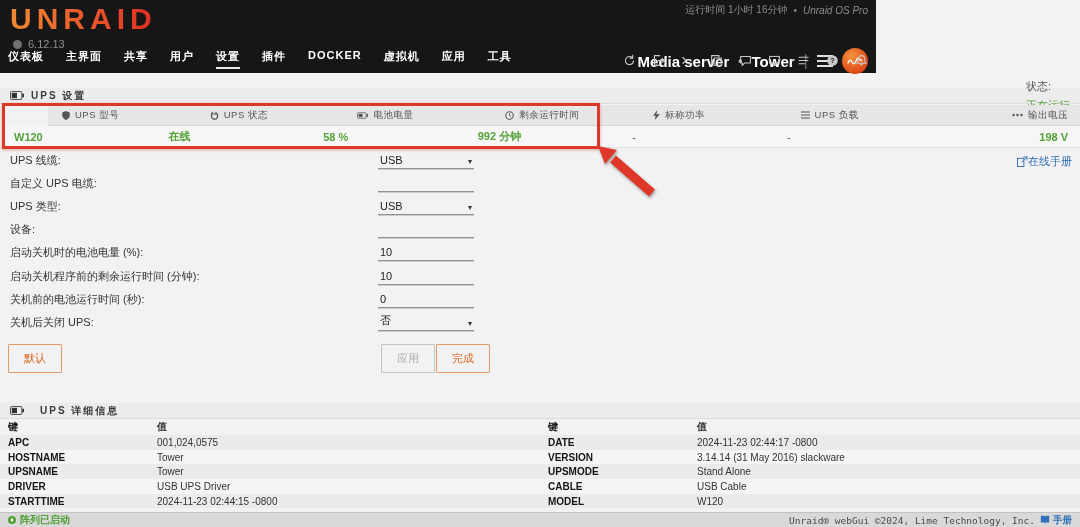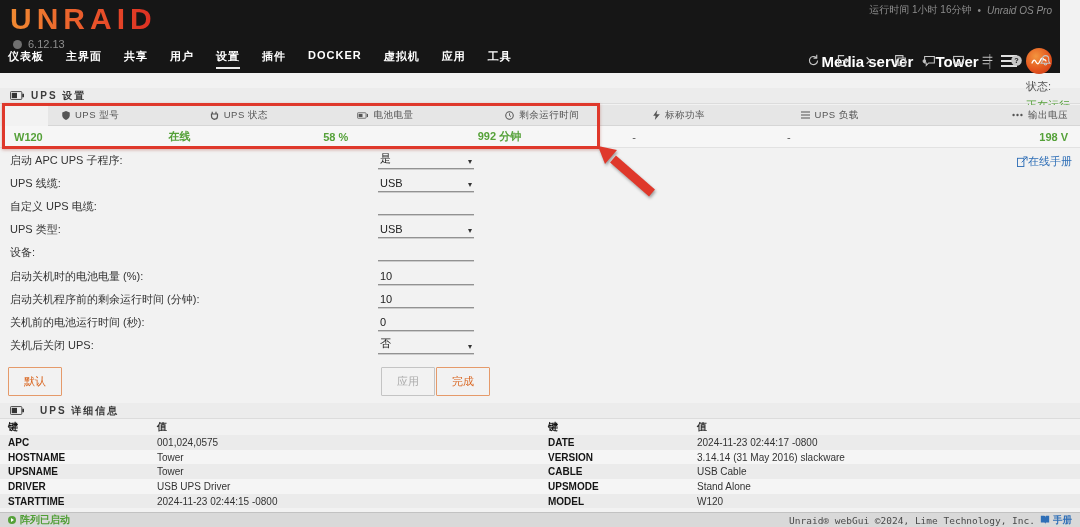--- a/index.html
+++ b/index.html
@@ -4,21 +4,21 @@
 <style>
   * { box-sizing: border-box; margin: 0; padding: 0; }
   html,body { width:1080px; height:527px; }
   body {
     position: relative;
     background:#f2f2f2;
     font-family:"Liberation Sans", sans-serif;
     overflow:hidden;
   }
   
-  .app-header { position:absolute; top:0; left:0; width:1060px; height:73px; background:#161616; }
+  .app-header { position:absolute; top:0; left:0; width:876px; height:73px; background:#161616; }
   .logo {
     position:absolute; left:10px; top:2px;
     font-size:30px; font-weight:bold; letter-spacing:5px;
     background:linear-gradient(90deg,#f08a32,#e8512a 60%,#dd2d22);
     -webkit-background-clip:text; background-clip:text; color:transparent;
   }
   .version { position:absolute; left:13px; top:38px; font-size:11px; color:#8f8f8f; display:flex; align-items:center; gap:6px; }
   .version .dot { width:9px; height:9px; border-radius:50%; background:#707070; }
   .uptime-line { position:absolute; right:8px; top:3px; font-size:10px; color:#8c8c8c; display:flex; gap:6px; align-items:center; }
   .uptime-line .edition { font-style:italic; }
@@ -287,24 +287,20 @@
 
 <div class="form">
   <div class="manual-link">
     <svg width="11" height="11" viewBox="0 0 12 12">
         <rect x="0.5" y="2.5" width="7" height="9" fill="none" stroke="#2f6fb7"></rect>
         <path d="M5 7L11 1M7 1h4v4" stroke="#2f6fb7" fill="none"></path>
       </svg>
     <span>在线手册</span>
   </div>
   <div class="form-row">
-    <span class="form-label">启动 APC UPS 子程序:</span>
-    <div class="form-field select">是</div>
-  </div>
-  <div class="form-row">
     <span class="form-label">UPS 线缆:</span>
     <div class="form-field select">USB</div>
   </div>
   <div class="form-row">
     <span class="form-label">自定义 UPS 电缆:</span>
     <div class="form-field"></div>
   </div>
   <div class="form-row">
     <span class="form-label">UPS 类型:</span>
     <div class="form-field select">USB</div>
@@ -379,26 +375,26 @@
     </div>
     <div class="d-row">
         <span class="d-key">DATE</span>
         <span class="d-val">2024-11-23 02:44:17 -0800</span>
       </div>
     <div class="d-row">
         <span class="d-key">VERSION</span>
         <span class="d-val">3.14.14 (31 May 2016) slackware</span>
       </div>
     <div class="d-row">
+        <span class="d-key">UPSMODE</span>
+        <span class="d-val">Stand Alone</span>
+      </div>
+    <div class="d-row">
         <span class="d-key">CABLE</span>
         <span class="d-val">USB Cable</span>
-      </div>
-    <div class="d-row">
-        <span class="d-key">UPSMODE</span>
-        <span class="d-val">Stand Alone</span>
       </div>
     <div class="d-row">
         <span class="d-key">MODEL</span>
         <span class="d-val">W120</span>
       </div>
   </div>
 </div>
 
 <div class="footer">
   <span class="array-status">

